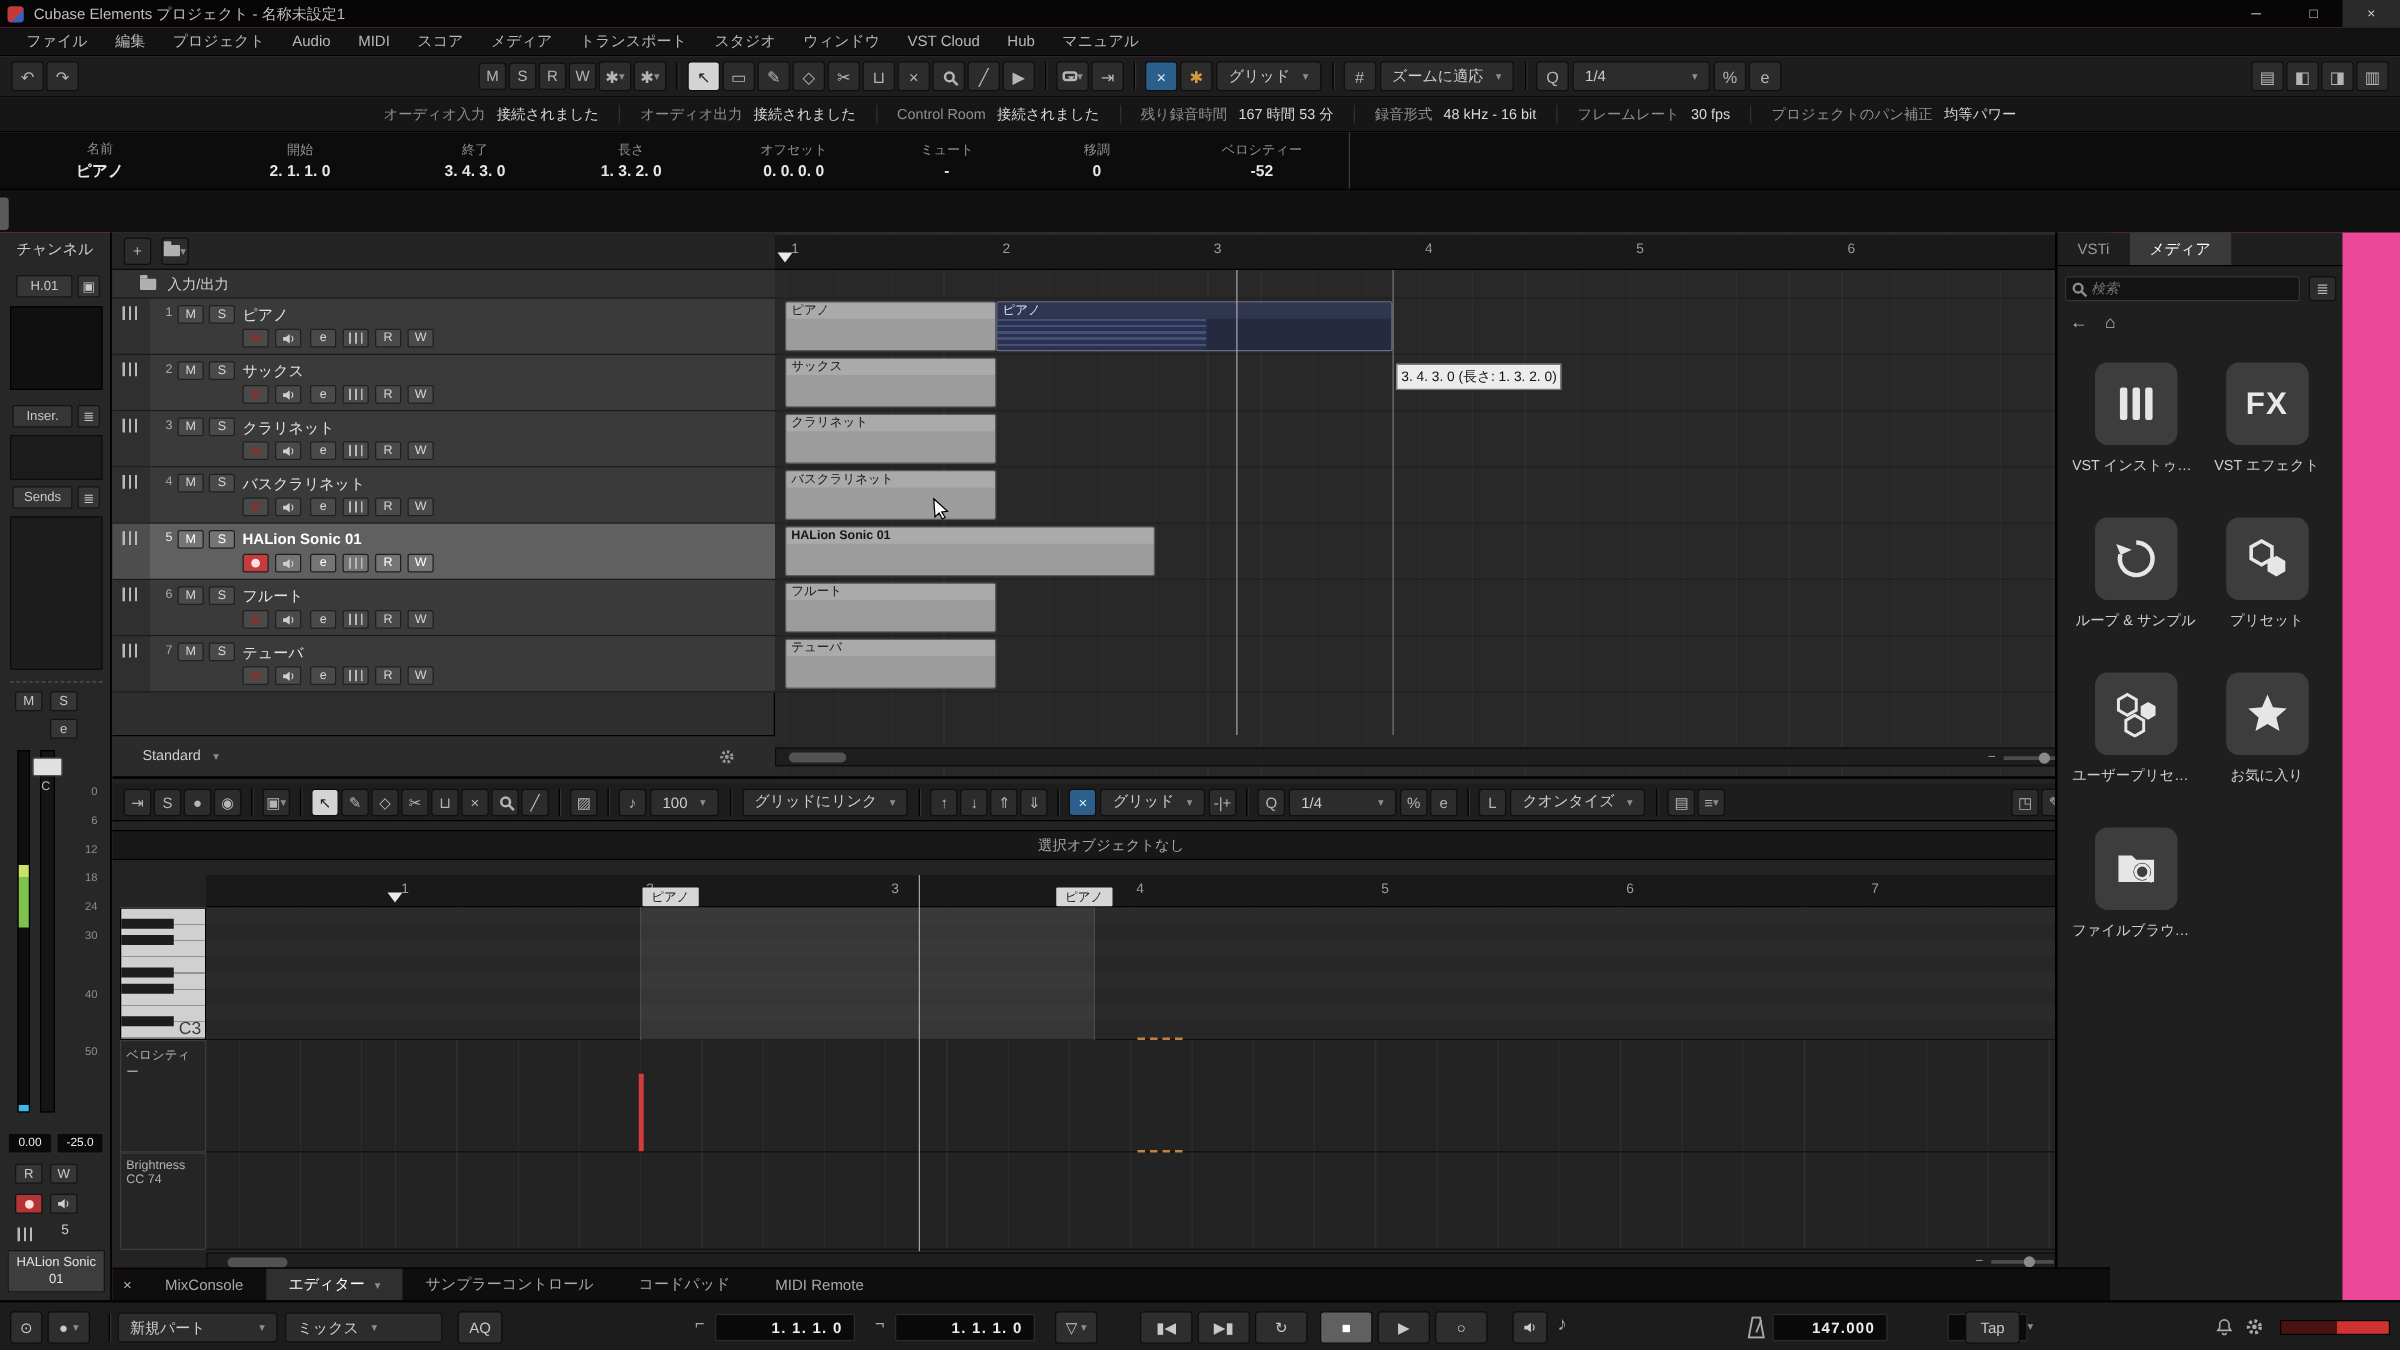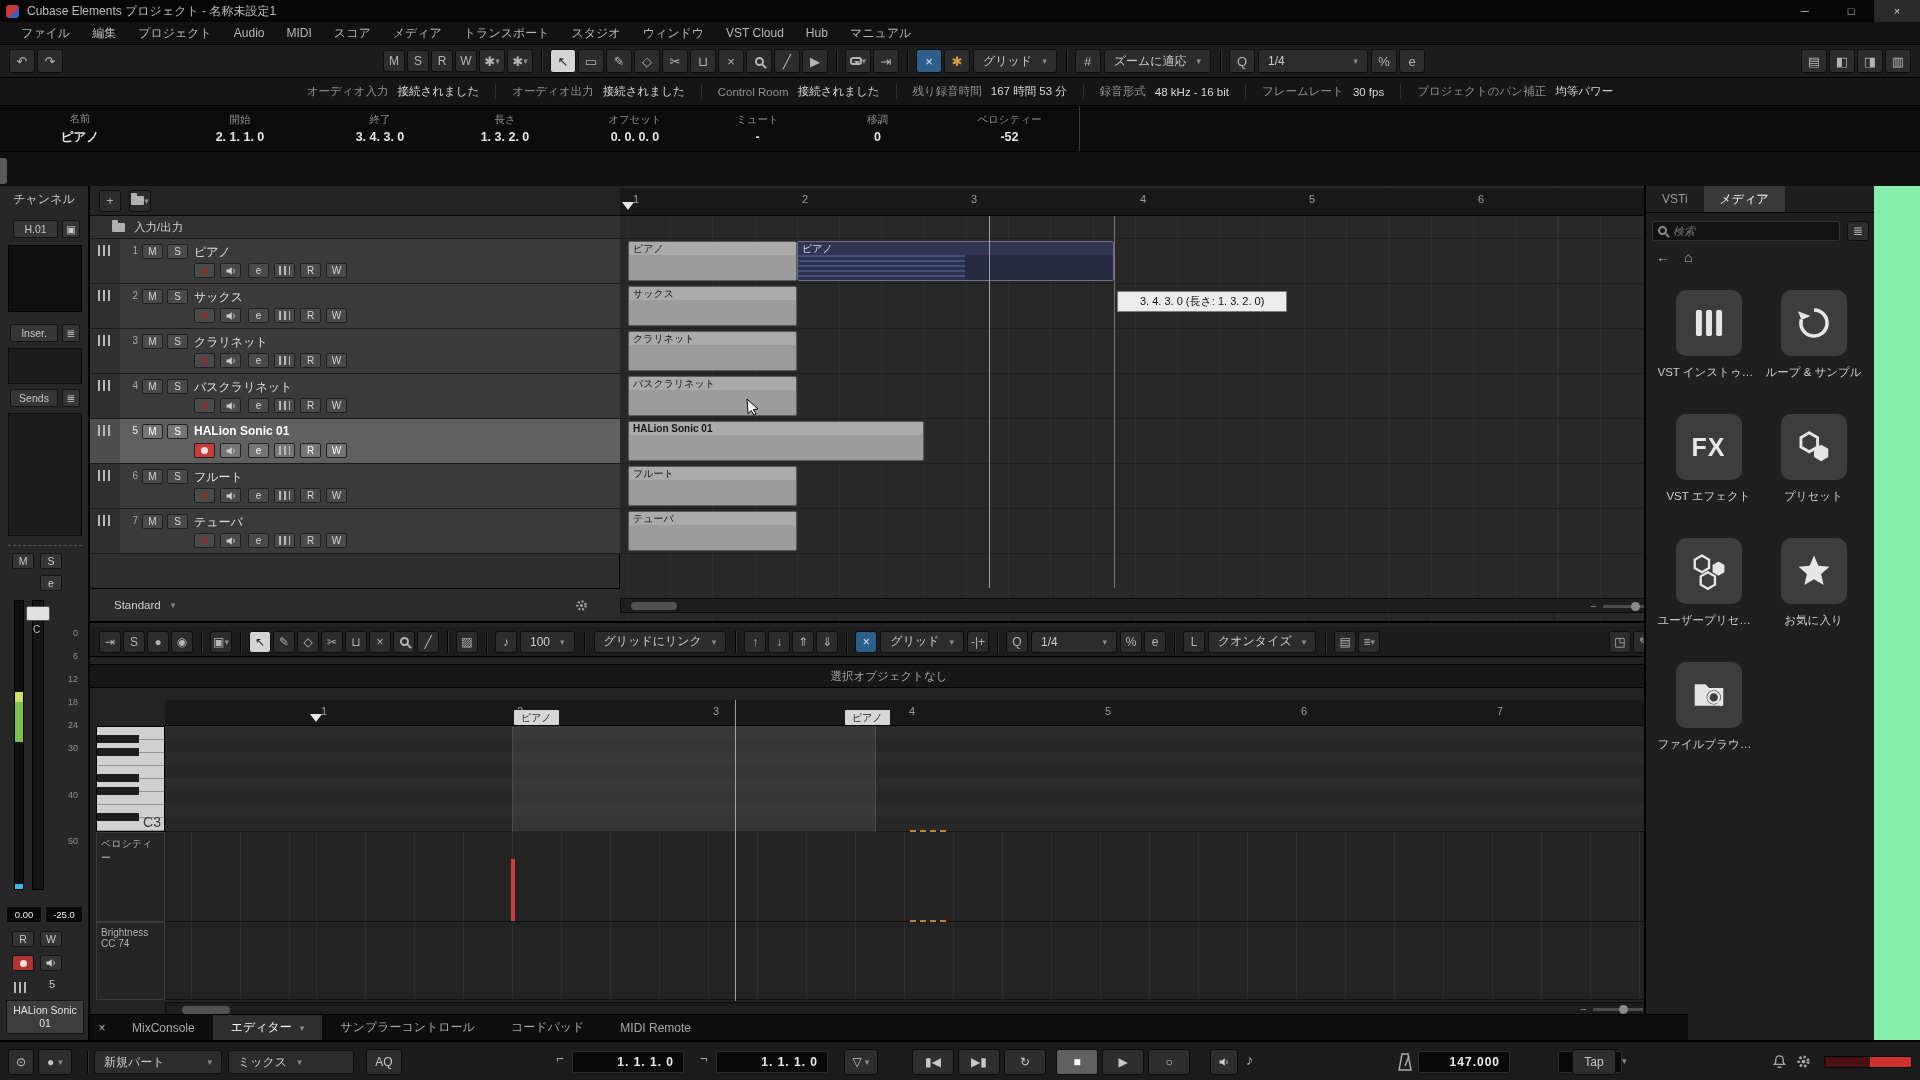--- a/index.html
+++ b/index.html
@@ -1,17 +1,17 @@
 <!DOCTYPE html>
 <html><head>
 <meta charset="utf-8">
 <style>
   *{margin:0;padding:0;box-sizing:border-box;}
   html,body{background:#000;}
-  #root{position:relative;width:1920px;height:1080px;background:#86efac;overflow:hidden;
+  #root{position:relative;width:1920px;height:1080px;background:#ec4899;overflow:hidden;
         font-family:"Liberation Sans",sans-serif;color:#c8c8c8;font-size:12px;}
   .abs{position:absolute;}
   button{font-family:inherit;cursor:default;}
   
   #titlebar{position:absolute;left:0;top:0;width:1920px;height:22px;background:#060606;
             display:flex;align-items:center;padding-left:6px;gap:8px;color:#bdbdbd;font-size:12px;}
   .app-icon{width:13px;height:13px;border-radius:3px;background:linear-gradient(135deg,#c33a3a 60%,#3a5fc3 60%);display:inline-block;}
   .win-controls{position:absolute;right:0;top:0;height:22px;display:flex;}
   .winbtn{width:46px;height:22px;background:transparent;border:0;color:#cfcfcf;font-size:11px;}
   .winbtn:last-child{background:#2a2a2a;}
@@ -798,32 +798,32 @@
             <svg viewBox="0 0 32 32">
               <rect x="5" y="5" width="5" height="22" rx="1.5" fill="#e6e6e6"></rect>
               <rect x="13.5" y="5" width="5" height="22" rx="1.5" fill="#e6e6e6"></rect>
               <rect x="22" y="5" width="5" height="22" rx="1.5" fill="#e6e6e6"></rect>
             </svg>
           </div>
     <div class="tile-label">VST インストゥルメント</div>
   </div>
         <div class="tile">
     <div class="tile-icon">
+            <span class="fx-text">FX</span>
+          </div>
+    <div class="tile-label">VST エフェクト</div>
+  </div>
+        <div class="tile">
+    <div class="tile-icon">
             <svg viewBox="0 0 32 32">
               <path d="M16 5a11 11 0 1 1-10.6 8" fill="none" stroke="#e6e6e6" stroke-width="3"></path>
               <path d="M2.5 6l3 7.5L13 10z" fill="#e6e6e6"></path>
             </svg>
           </div>
     <div class="tile-label">ループ &amp; サンプル</div>
-  </div>
-        <div class="tile">
-    <div class="tile-icon">
-            <span class="fx-text">FX</span>
-          </div>
-    <div class="tile-label">VST エフェクト</div>
   </div>
         <div class="tile">
     <div class="tile-icon">
             <svg viewBox="0 0 32 32">
               <polygon points="12,4 19,8 19,16 12,20 5,16 5,8" fill="none" stroke="#e6e6e6" stroke-width="2.4"></polygon>
               <polygon points="22,14 28,17.5 28,24.5 22,28 16,24.5 16,17.5" fill="#e6e6e6"></polygon>
             </svg>
           </div>
     <div class="tile-label">プリセット</div>
   </div>
@@ -936,18 +936,18 @@
       </svg>
     <svg class="abs" style="left:1796px;top:12px;" width="15" height="15" viewBox="0 0 16 16">
         <circle cx="8" cy="8" r="5" fill="none" stroke="#a9a9a9" stroke-width="3" stroke-dasharray="2.4 2.2"></circle>
         <circle cx="8" cy="8" r="2" fill="#a9a9a9"></circle>
       </svg>
     <div id="perf-meter">
         <div id="perf-fill"></div>
       </div>
   </footer>
 
-  <div class="abs" style="left:1117px;top:291px;background:#ececec;border:1px solid #7a7a7a;color:#111;font-size:11px;padding:2px 22px;white-space:nowrap;z-index:20;">3. 4. 3. 0 (長さ: 1. 3. 2. 0)</div>
+  <div class="abs" style="left:1117px;top:291px;background:#ececec;border:1px solid #7a7a7a;color:#111;font-size:11px;padding:2px 3px;white-space:nowrap;z-index:20;">3. 4. 3. 0 (長さ: 1. 3. 2. 0)</div>
 
   <svg class="abs" style="left:744px;top:398px;z-index:30;" width="18" height="18" viewBox="0 0 18 18">
       <path d="M3 1l11 10-4.6.6 2.7 4.4-2.2 1.2-2.6-4.7L4 15.6z" fill="#fff" stroke="#000" stroke-width="1"></path>
     </svg>
 </div>
 
 </body></html>

